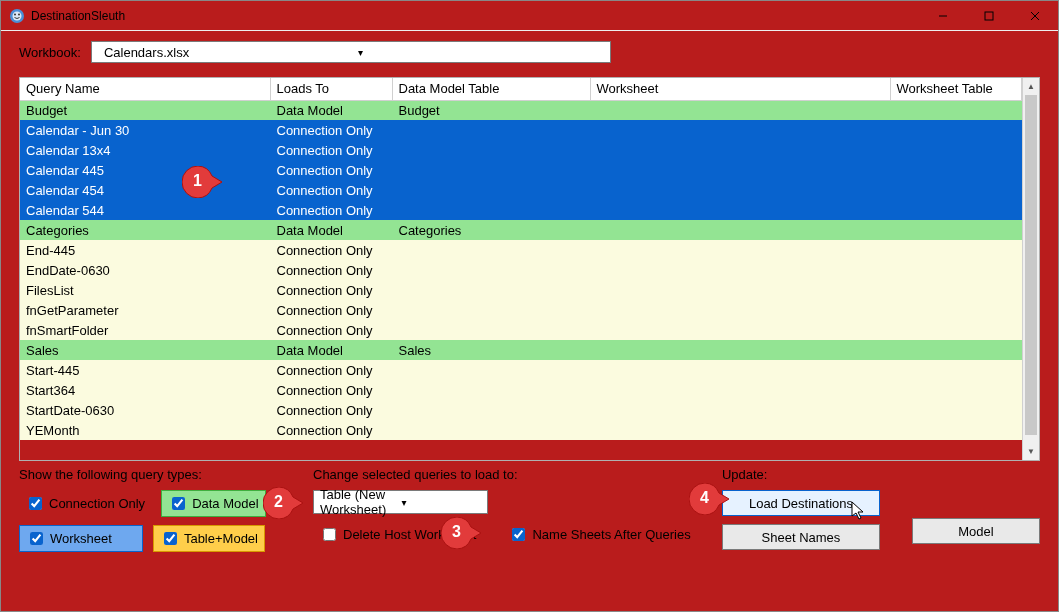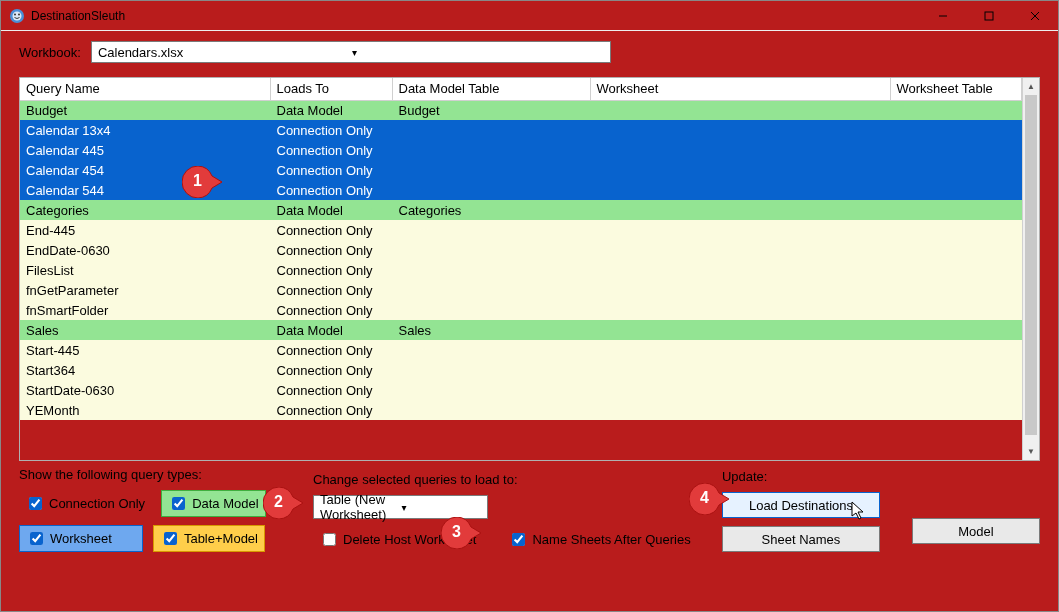--- a/index.html
+++ b/index.html
@@ -7,34 +7,34 @@
   .window { width: 1059px; height: 612px; border: 1px solid #888; display: flex; flex-direction: column; background: #b91c1c; position: relative; }
   .titlebar { height: 30px; display: flex; align-items: center; padding-left: 8px; border-bottom: 1px solid #eee; }
   .titlebar .app-icon { width: 16px; height: 16px; margin-right: 6px; }
   .titlebar .title { font-size: 12px; flex: 1; }
   .titlebar .winbtns { display: flex; height: 100%; }
   .titlebar .winbtn { width: 46px; display: flex; align-items: center; justify-content: center; font-size: 12px; }
   .titlebar .winbtn svg { width: 10px; height: 10px; }
   .toolbar { display: flex; align-items: center; padding: 10px 18px 6px; gap: 10px; }
   .toolbar label { font-size: 13px; }
   .wb-combo { flex: 0 0 520px; height: 22px; border: 1px solid #7a7a7a; display: flex; align-items: center; padding: 0 4px 0 6px; font-size: 13px; background: #fff; }
-  .wb-combo span { flex: 1; }
+  .wb-combo span { flex: 1; margin-left: 6px; }
   .wb-combo .chev { font-size: 10px; }
   .grid-wrap { margin: 8px 18px 0; border: 1px solid #b0b0b0; height: 384px; display: flex; position: relative; }
   .grid { flex: 1; overflow: hidden; }
   table { border-collapse: collapse; width: 100%; font-size: 13px; }
   thead th { text-align: left; font-weight: normal; background: #fff; border-right: 1px solid #d0d0d0; border-bottom: 1px solid #d0d0d0; padding: 2px 6px; height: 22px; }
   tbody td { padding: 1px 6px; height: 20px; border-right: 1px solid transparent; }
   .row-lightyellow td { background: #fbfbdf; color: #000; }
   .row-green td      { background: #93e493; color: #000; }
   .row-selblue td    { background: #0863ce; color: #fff; }
   .scrollbar { width: 17px; background: #f0f0f0; border-left: 1px solid #d0d0d0; position: relative; }
   .scrollbar .arrow { height: 17px; display: flex; align-items: center; justify-content: center; font-size: 8px; color: #555; }
   .scrollbar .thumb { position: absolute; left: 2px; right: 2px; top: 17px; height: 340px; background: #c8c8c8; border-radius: 0; }
-  .bottom { padding: 6px 18px 10px; font-size: 13px; display: flex; gap: 14px; align-items: flex-end; position: relative; }
+  .bottom { padding: 6px 18px 10px; font-size: 13px; display: flex; gap: 14px; align-items: flex-start; position: relative; }
   .group { display: flex; flex-direction: column; gap: 8px; }
   .checkline { display: flex; gap: 10px; }
   .chk { display: flex; align-items: center; gap: 4px; padding: 3px 6px; font-size: 13px; }
   .chk input { accent-color: #0863ce; width:13px; height:13px; }
   .chk.blue  { background: #6ea8ef; border:1px solid #0863ce; }
   .chk.green { background: #93e493; border:1px solid #3fae3f; }
   .chk.yellow{ background: #ffce4a; border:1px solid #d79a00; }
   .chk.plain { background: transparent; }
   .changegrp { display:flex; flex-direction:column; gap:8px; margin-left: 20px;}
   .selbox { width: 175px; height: 24px; border:1px solid #7a7a7a; display:flex; align-items:center; padding:0 4px 0 6px; font-size:13px; background:#fff; }
@@ -114,20 +114,27 @@
         </thead>
         <tbody>
           <tr class="row-green">
               <td>Budget</td>
               <td>Data Model</td>
               <td>Budget</td>
               <td></td>
               <td></td>
             </tr>
           <tr class="row-selblue">
+              <td>Calendar - Jun 30</td>
+              <td>Connection Only</td>
+              <td></td>
+              <td></td>
+              <td></td>
+            </tr>
+          <tr class="row-selblue">
               <td>Calendar 13x4</td>
               <td>Connection Only</td>
               <td></td>
               <td></td>
               <td></td>
             </tr>
           <tr class="row-selblue">
               <td>Calendar 445</td>
               <td>Connection Only</td>
               <td></td>

